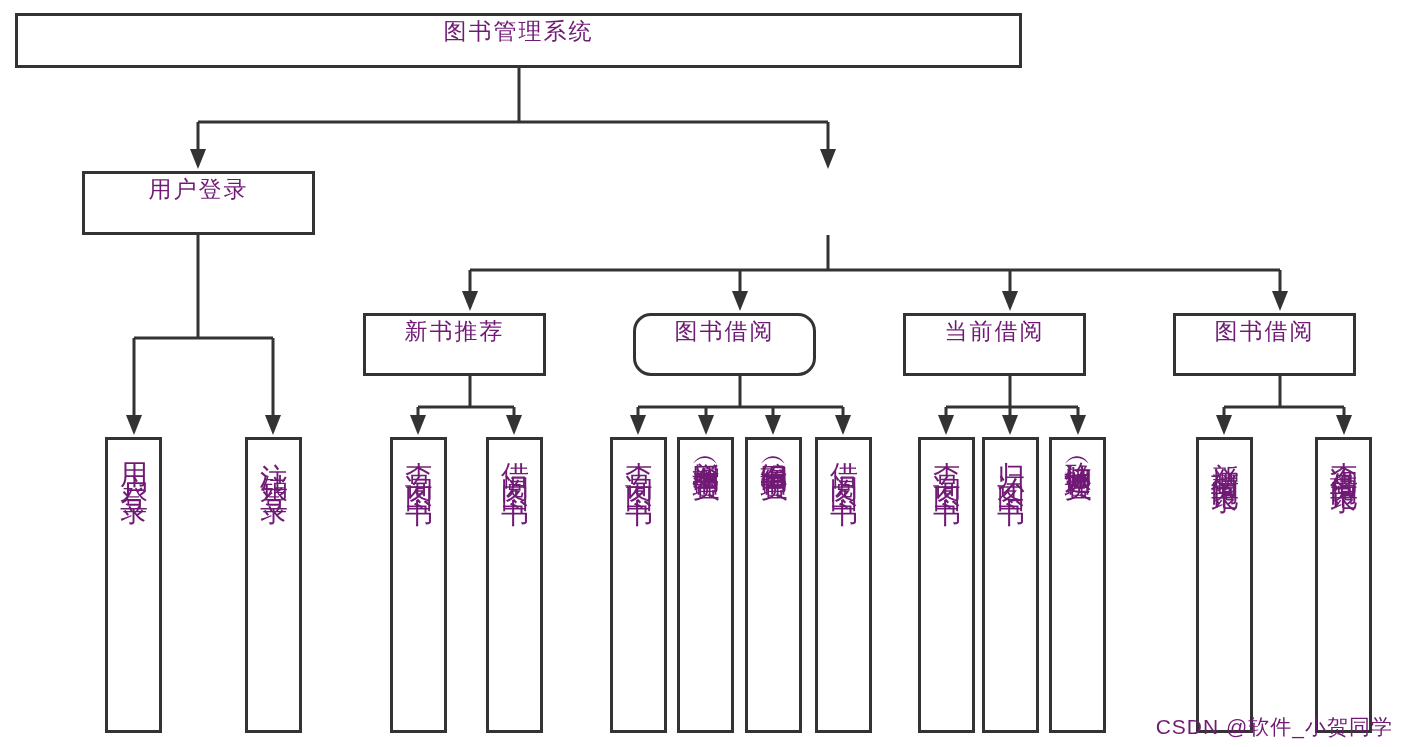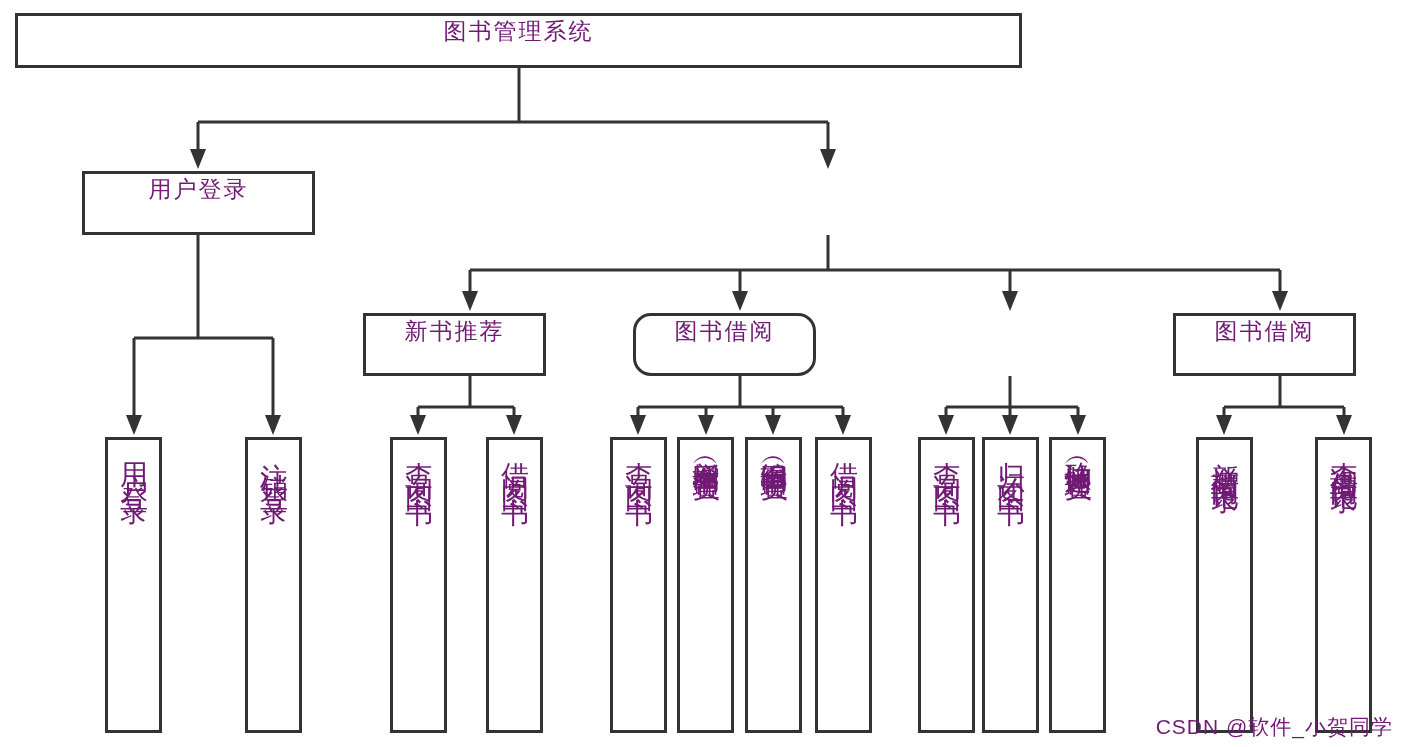--- a/index.html
+++ b/index.html
@@ -120,20 +120,23 @@
   <div class="box l1-login">
     <span class="hlabel">用户登录</span>
   </div>
 
   <div class="box l2 l2-a">
     <span class="hlabel">新书推荐</span>
   </div>
   <div class="box l2 l2-b">
     <span class="hlabel">图书借阅</span>
   </div>
+  <div class="box l2 l2-c">
+    <span class="hlabel">当前借阅</span>
+  </div>
   <div class="box l2 l2-d">
     <span class="hlabel">图书借阅</span>
   </div>
 
   <div class="box vbox vx1">
     <span class="vtext ls-wide">用户登录</span>
   </div>
   <div class="box vbox vx2">
     <span class="vtext ls-wide">注销登录</span>
   </div>

